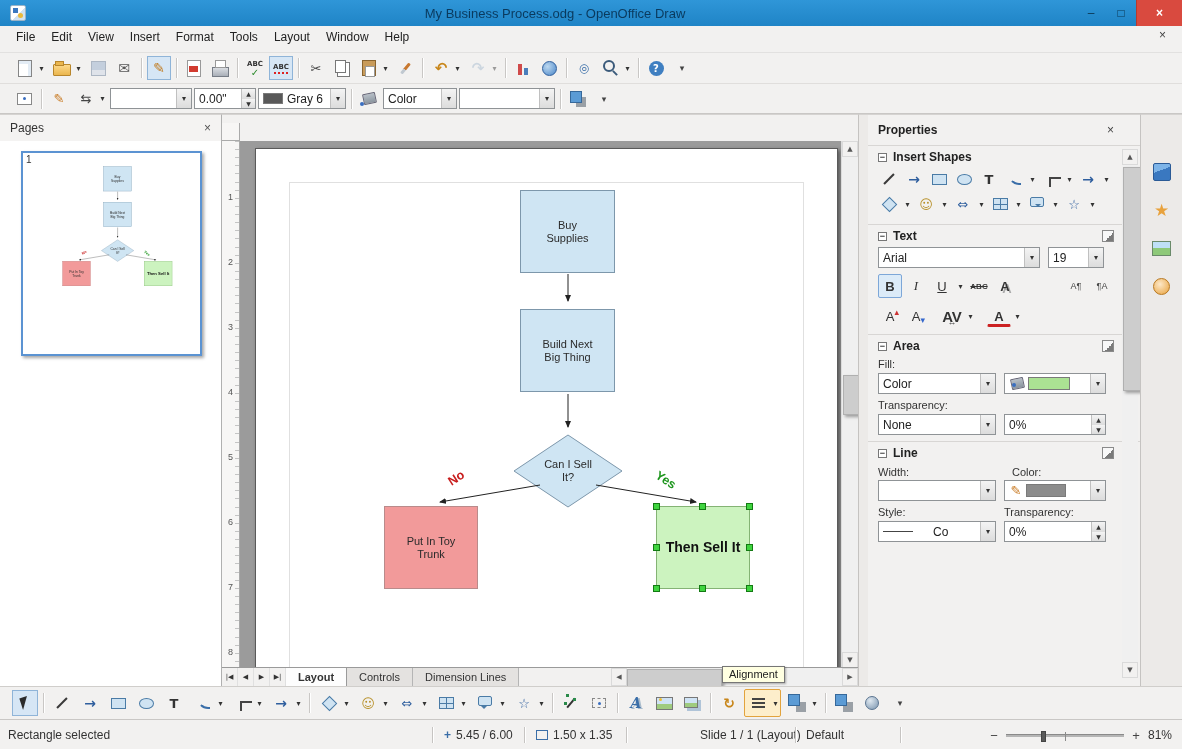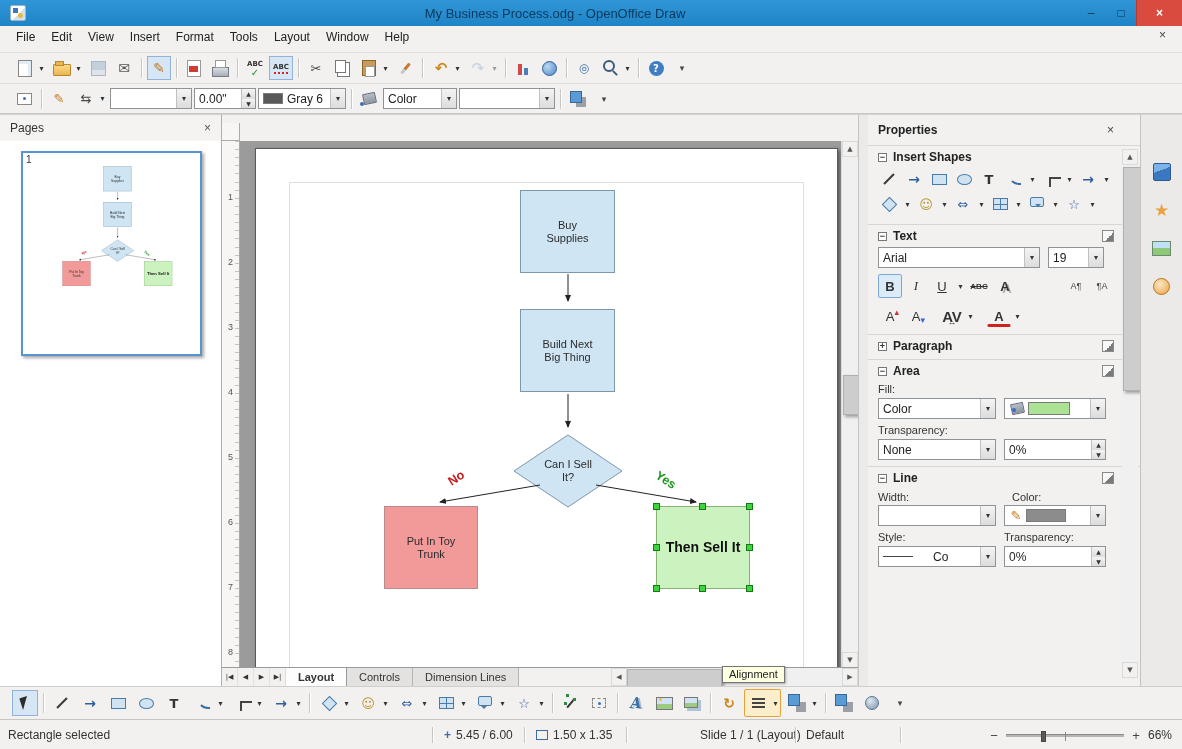--- a/index.html
+++ b/index.html
@@ -553,27 +553,20 @@
         <span class="fmt-btn" data-name="decrease-font-icon">A</span>
         <span style="width:8px"></span>
         <span class="fmt-btn" data-name="char-spacing-icon">AV</span>
         <span class="caret" data-name="char-spacing-dropdown-icon"></span>
         <span style="width:8px"></span>
         <span class="fmt-btn" data-name="font-color-icon">A</span>
         <span class="caret" data-name="font-color-dropdown-icon"></span>
       </div>
     </div>
 
-    <div class="sect" data-name="paragraph-section">
-      <div class="sect-head" style="margin-bottom:0">
-        <span class="exp plus" data-name="expand-icon"></span>
-        <span data-name="paragraph-section-title">Paragraph</span>
-        <span class="dlg" data-name="paragraph-dialog-launcher-icon"></span>
-      </div>
-    </div>
 
     <div class="sect" data-name="area-section">
       <div class="sect-head">
         <span class="exp minus" data-name="collapse-icon"></span>
         <span data-name="area-section-title">Area</span>
         <span class="dlg" data-name="area-dialog-launcher-icon"></span>
       </div>
       <div class="lbl" data-name="fill-label">Fill:</div>
       <div class="row2">
         <div class="combo" style="width:118px" data-name="area-fill-type-select">
@@ -752,17 +745,17 @@
     <span class="sb-sep" style="left:795px"></span>
     <div class="item" style="left:806px" data-name="page-style">Default</div>
     <span class="sb-sep" style="left:900px"></span>
     <div class="zoom-ctrl">
       <span class="zoom-btn" data-name="zoom-out-icon">−</span>
       <span class="zoom-track" data-name="zoom-slider">
         <span class="zoom-tick"></span>
         <span class="zoom-thumb" data-name="zoom-slider-thumb"></span>
       </span>
       <span class="zoom-btn" data-name="zoom-in-icon">+</span>
-      <span data-name="zoom-level">66%</span>
+      <span data-name="zoom-level">81%</span>
     </div>
   </div>
 
 </div>
 
 </body></html>

